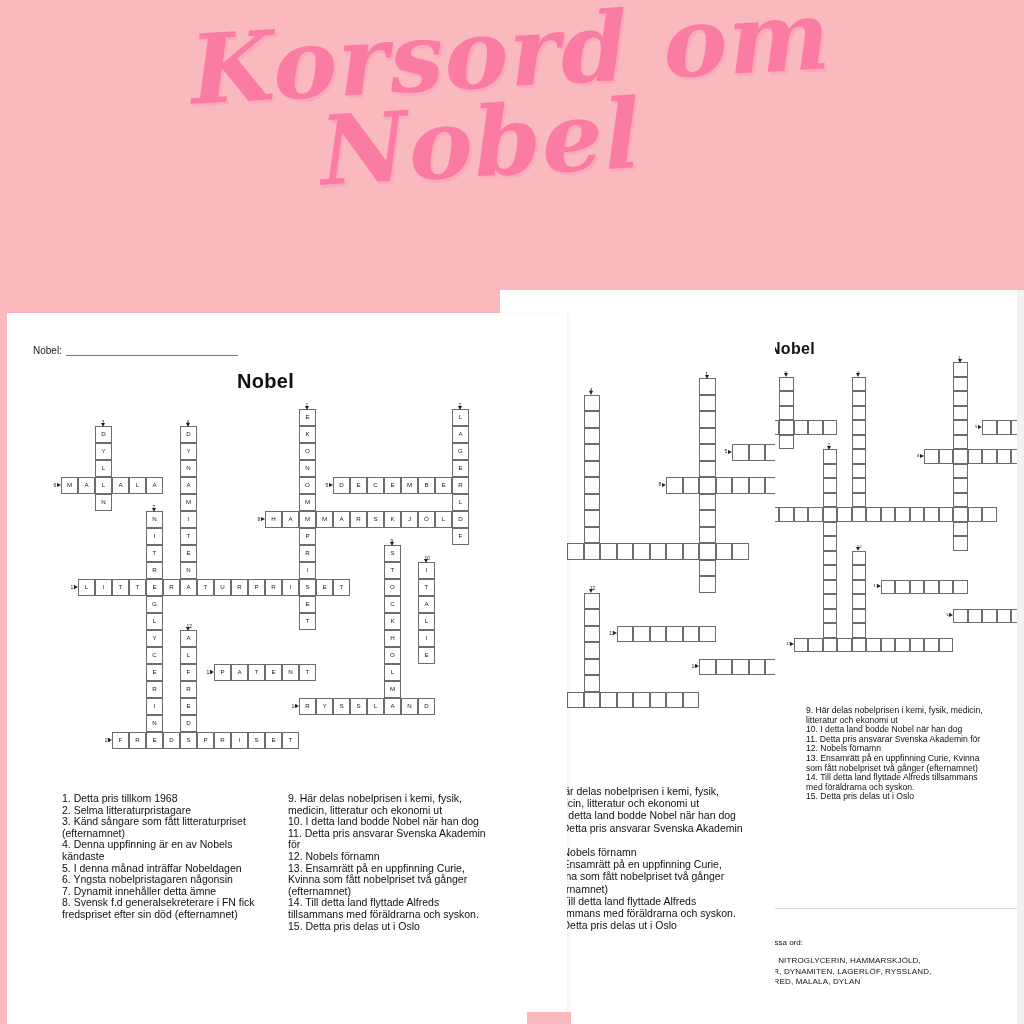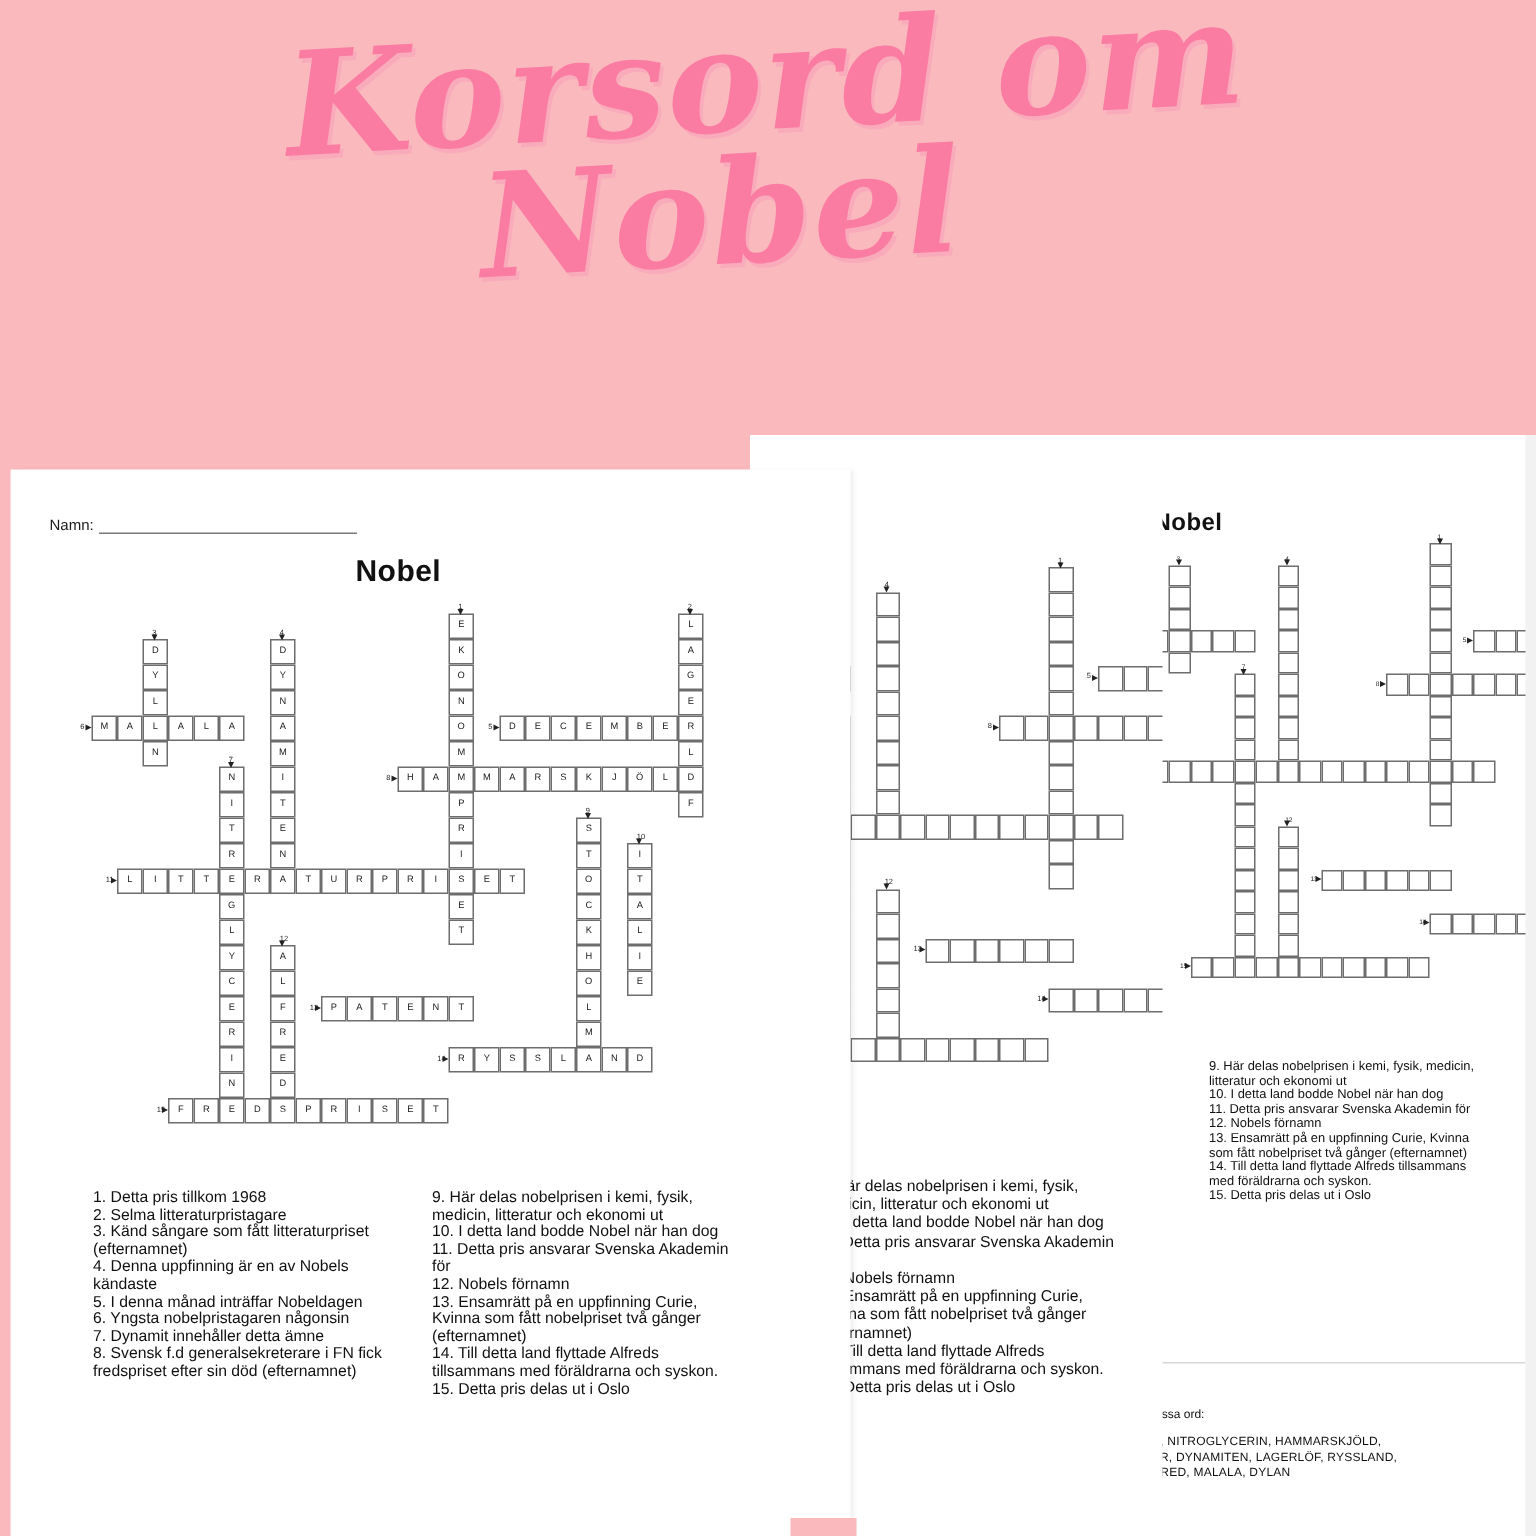--- a/index.html
+++ b/index.html
@@ -406,21 +406,21 @@
 10. I detta land bodde Nobel när han dog
 11. Detta pris ansvarar Svenska Akademin för
 12. Nobels förnamn
 13. Ensamrätt på en uppfinning Curie, Kvinna som fått nobelpriset två gånger (efternamnet)
 14. Till detta land flyttade Alfreds tillsammans med föräldrarna och syskon.
 15. Detta pris delas ut i Oslo</div>
 </div>
 
 <div class="sheet" id="sheet-left">
   <div class="namn-row">
-    <span>Namn:</span>
+    <span>Nobel:</span>
     <span class="namn-line"></span>
   </div>
   <div class="puz-title" id="title-left" style="left:230px;top:57px;">Nobel</div>
   <div class="grid" id="grid-left">
       <div class="cell" style="left: 292px; top: 96px; width: 17px; height: 17px;">
         <span class="ch" style="font-size: 6.2px;">E</span>
       </div>
       <div class="cell" style="left: 292px; top: 113px; width: 17px; height: 17px;">
         <span class="ch" style="font-size: 6.2px;">K</span>
       </div>

